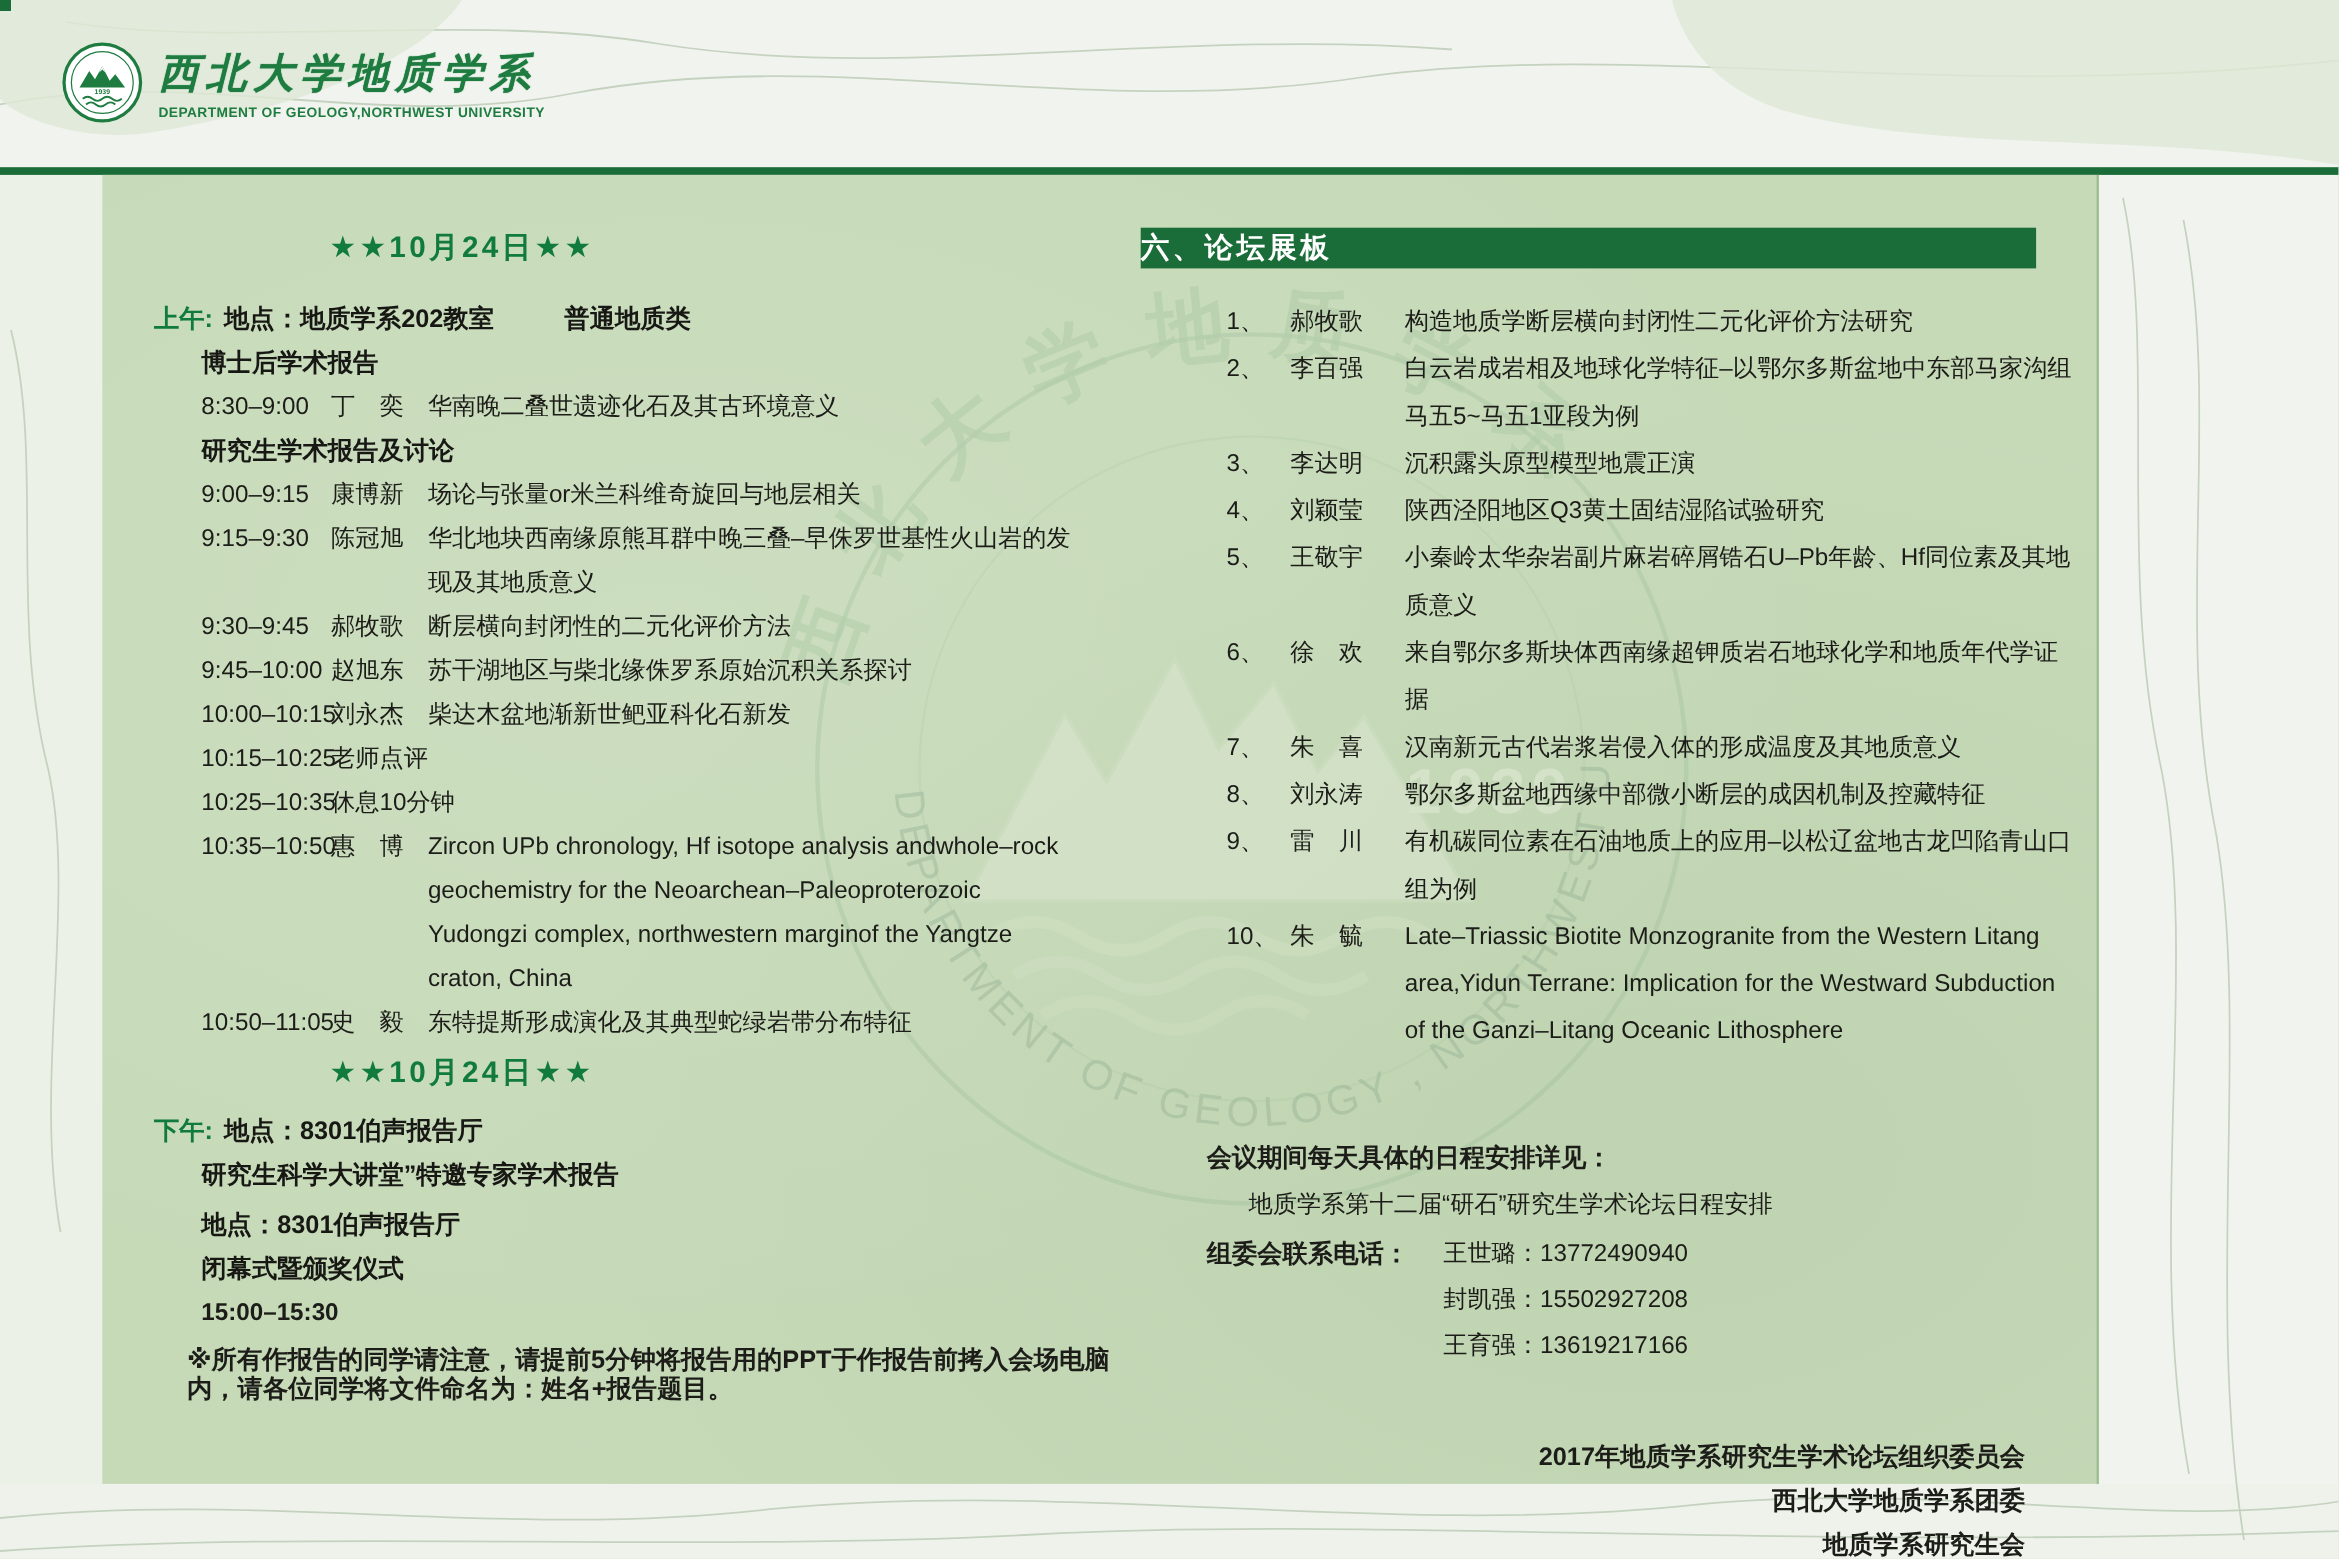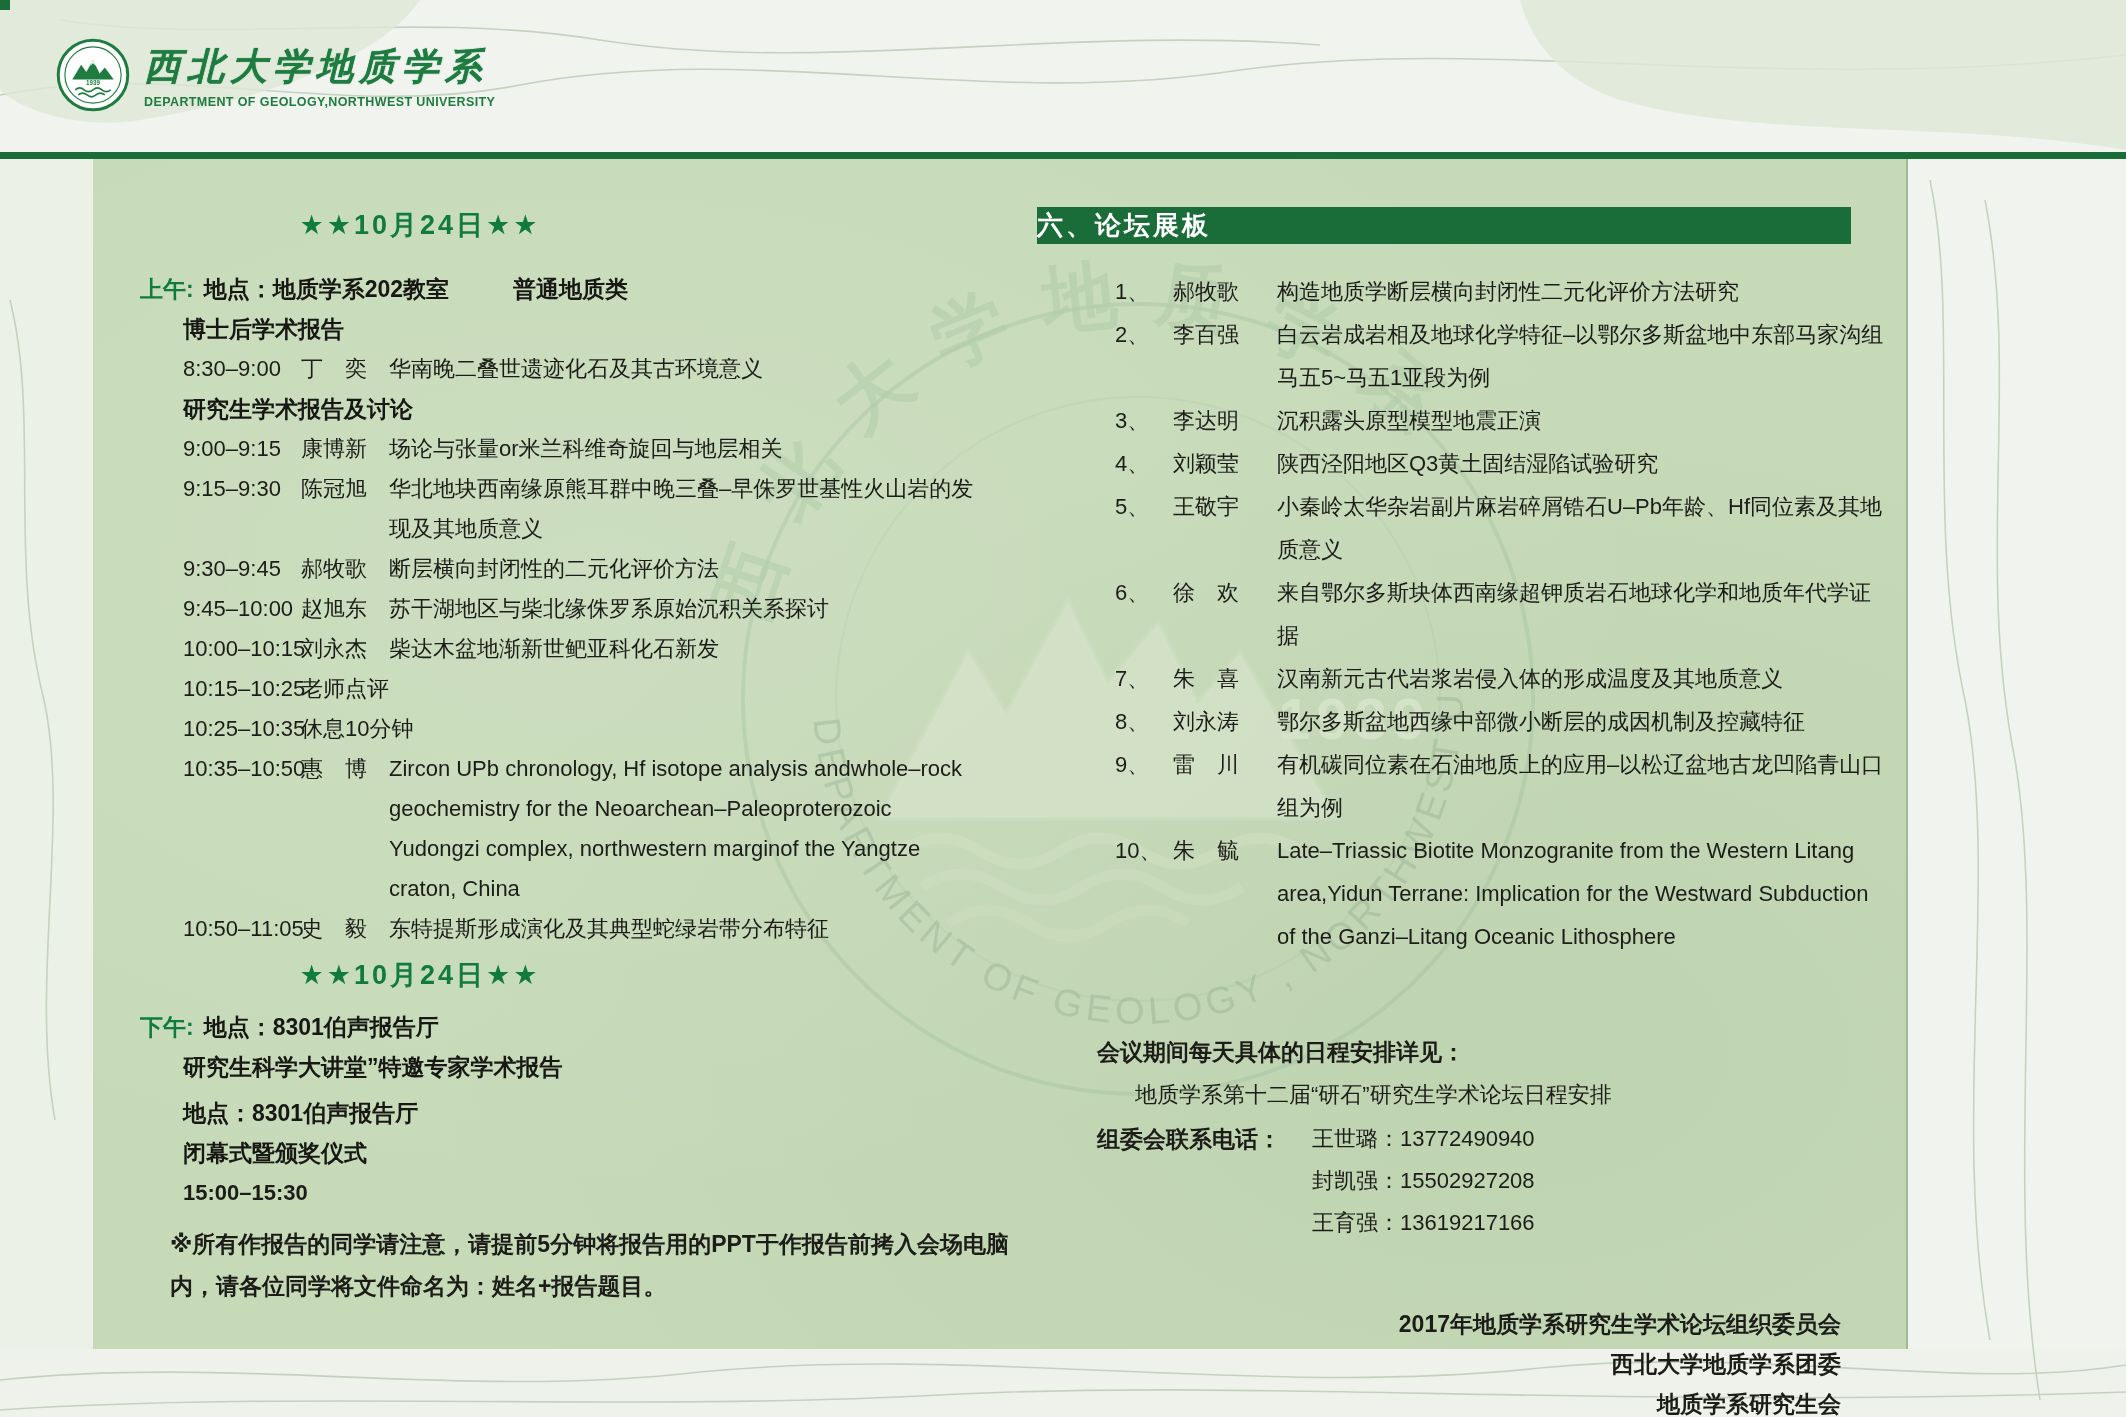--- a/index.html
+++ b/index.html
@@ -45,21 +45,21 @@
   .rows{margin-top:0;}
   .t-row{display:grid;grid-template-columns:118px 88px 1fr;align-items:start;
          padding-left:43px;font-size:22px;line-height:40px;}
   .t-row .c1,.t-row .c2{white-space:nowrap;}
   .t-row .c3{width:592px;}
   .t-row.subhead .c1{font-weight:700;font-size:23px;color:#171714;}
   .t-row.pm{grid-template-columns:118px 128px 1fr;margin-top:0;}
   .indent{padding-left:43px;font-size:23px;line-height:40px;}
   .indent.plain{font-weight:700;font-size:22px;}
   .loc2{margin-top:6px;}
-  .note{margin-top:10px;margin-left:30px;width:860px;font-size:23px;line-height:42px;font-weight:700;}
+  .note{margin-top:10px;margin-left:30px;width:860px;font-size:23px;line-height:26px;font-weight:700;}
 
   
   .col-right{position:absolute;left:944px;top:0;width:869px;}
   .section-bar{margin-top:48px;width:814px;height:37px;background:#1a6d38;
                display:flex;align-items:center;box-sizing:border-box;}
   .section-bar span{color:#ffffff;font-size:26px;font-weight:700;letter-spacing:3px;}
   .posters{margin-top:26px;}
   .p-row{display:grid;grid-template-columns:58px 104px 1fr;align-items:start;
          padding-left:78px;font-size:22px;line-height:43px;}
   .p-row .pn,.p-row .pa{white-space:nowrap;}

